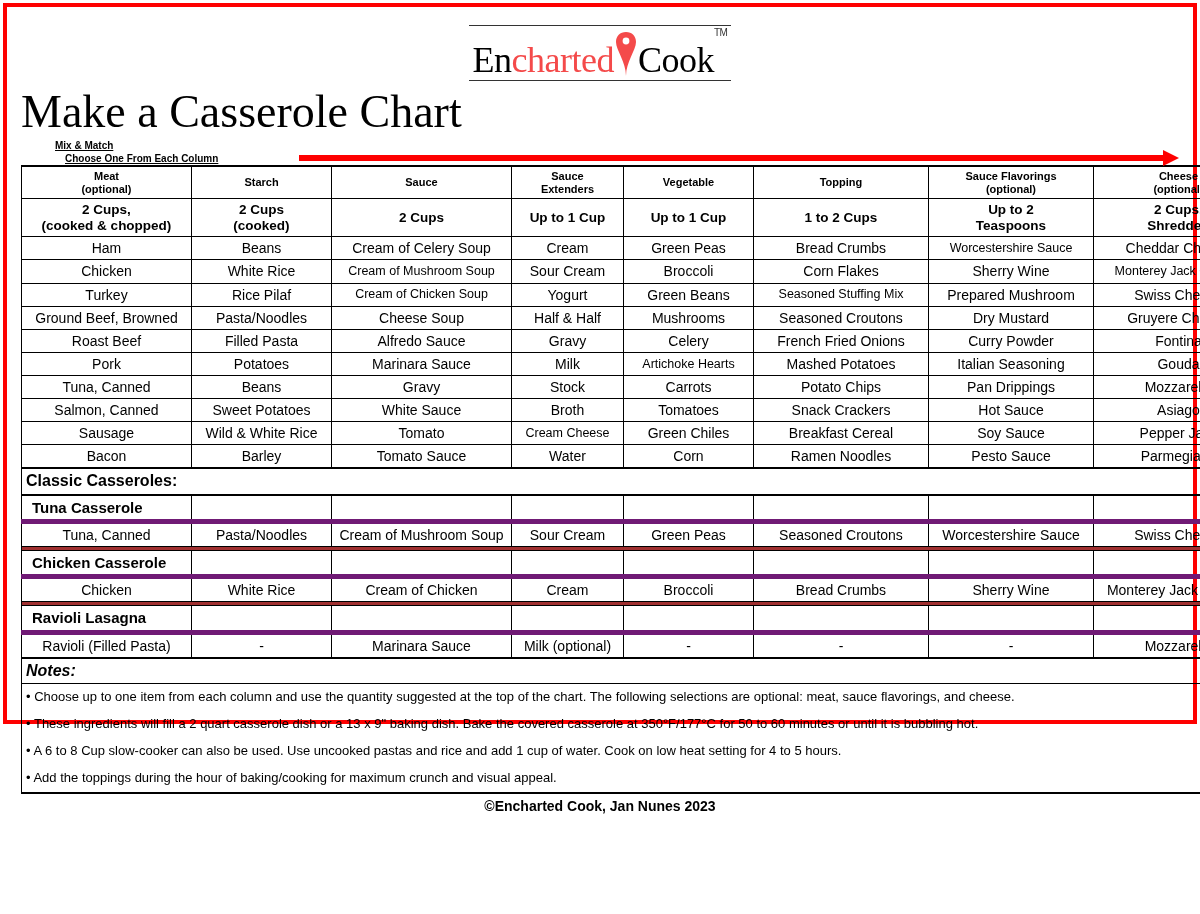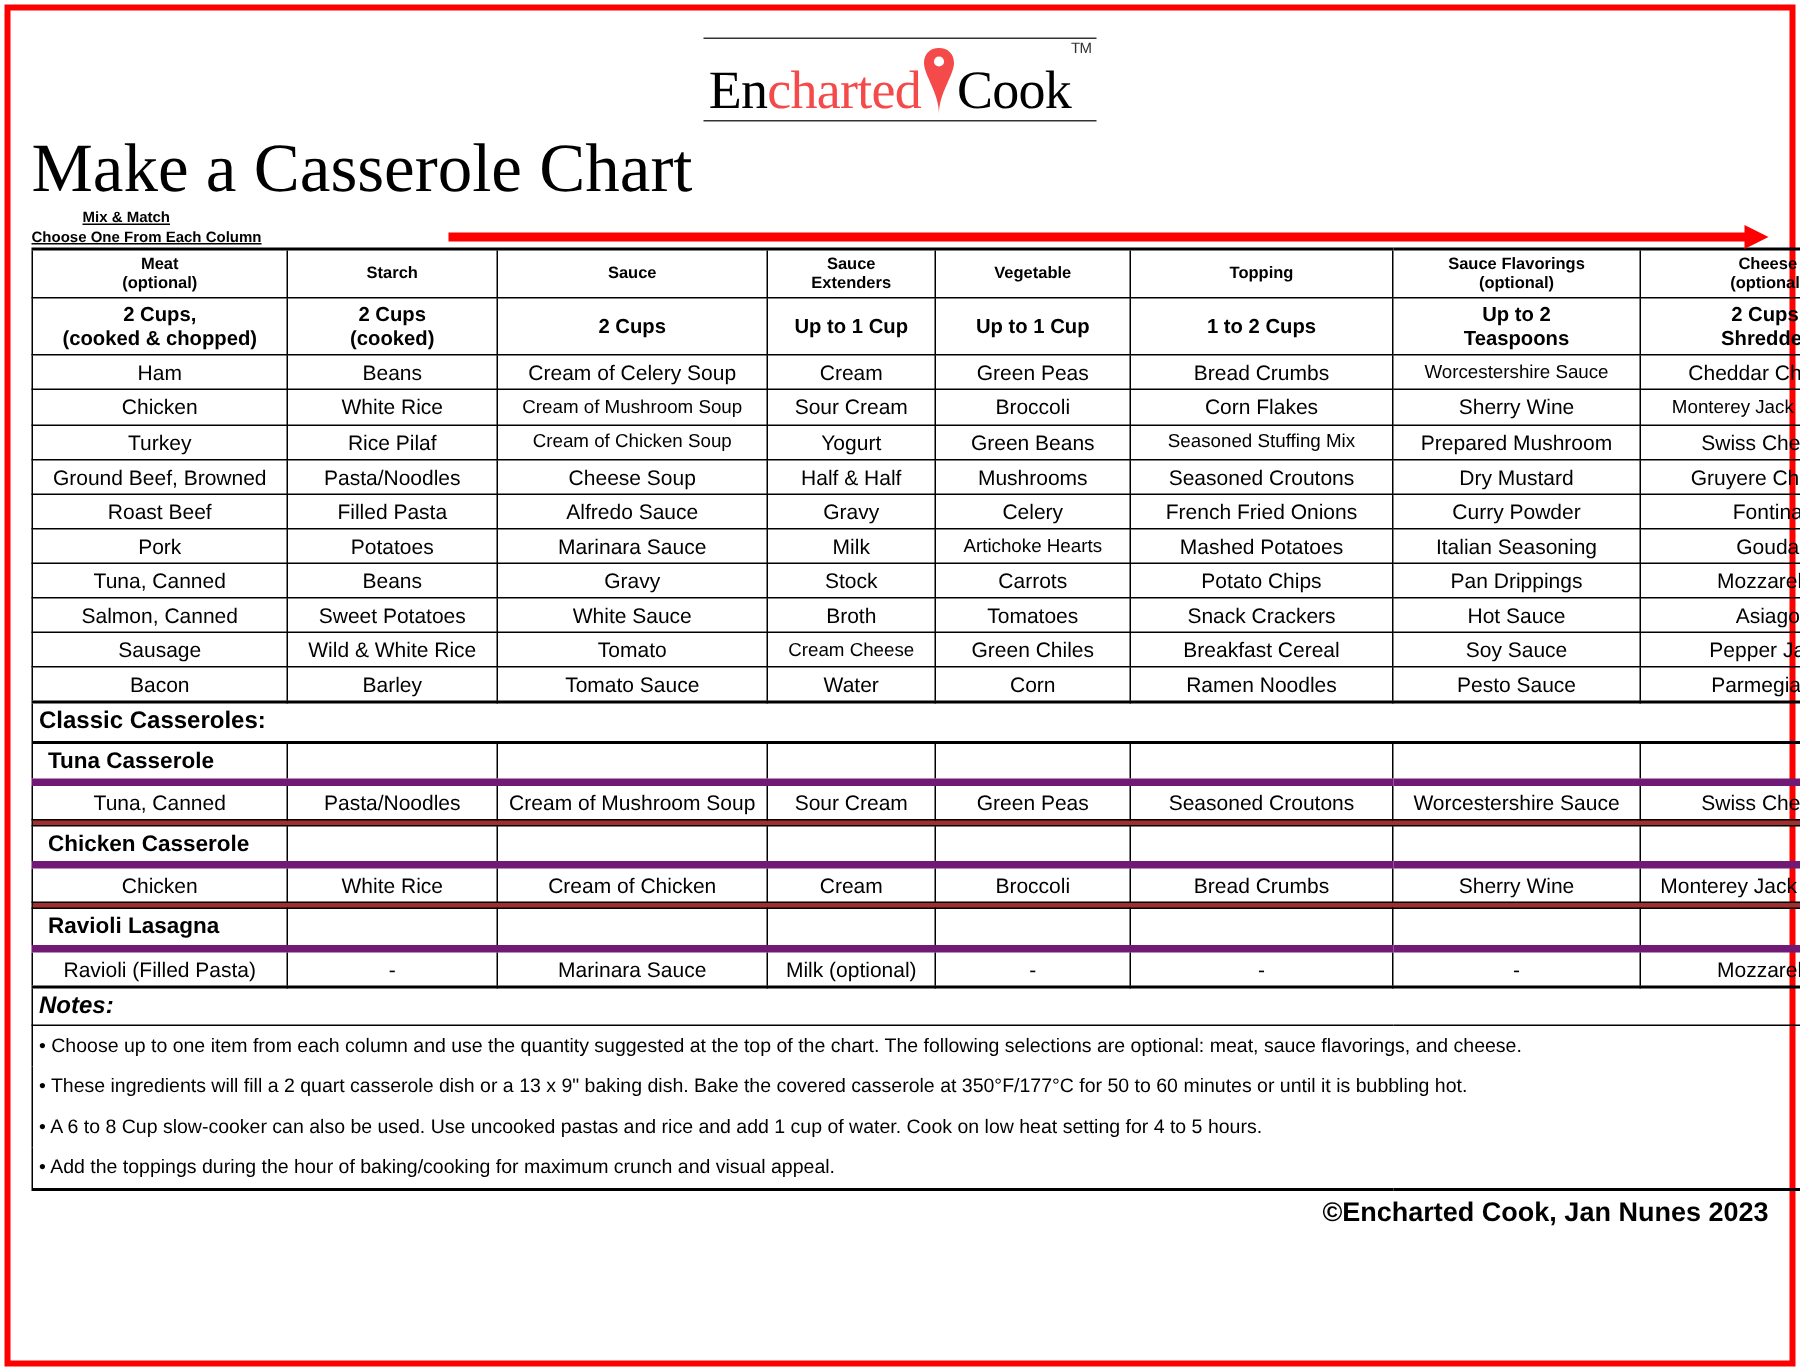--- a/index.html
+++ b/index.html
@@ -6,21 +6,21 @@
   html, body { margin:0; padding:0; }
   body {
     width:1200px; height:914px;
     font-family: Arial, Helvetica, sans-serif;
     background:#fff;
     color:#000;
   }
   .outer-frame {
     border:4px solid #fe0000;
     margin:3px;
-    width:1194px; height:908px;
+    width:1194px; height:721px;
     position:relative;
     padding:14px 14px 2px 14px;
   }
   .logo-wrap{
     text-align:center;
     margin-top:4px;
     margin-bottom:2px;
   }
   .logo {
     display:inline-block;
@@ -48,21 +48,21 @@
   }
   .mix-match {
     font-weight:bold;
     font-size:10px;
     line-height:1.25;
     position:relative;
     margin-bottom:0;
     text-decoration:underline;
   }
   .mix-match-line1{ display:block; padding-left:34px;}
-  .mix-match-line2{ display:block; }
+  .mix-match-line2{ display:block;margin-left:44px; }
   .arrow-row{
     position:absolute;
     left:278px; right:0; bottom:4px;
     height:6px;
   }
   .arrow-bar{
     position:absolute; left:0; right:14px; top:0; height:6px; background:#fe0000;
   }
   .arrow-head{
     position:absolute; right:0; top:-5px;
@@ -130,21 +130,21 @@
   tr.note-row td{
     text-align:left; font-size:13px;
     padding:6px 4px 6px 4px;
     border-top:none; border-bottom:none;
   }
   tr.note-row td::before{
     content:"•  ";
   }
   tr.notes-last td{ border-bottom:2px solid #000;}
   .copyright{
-    text-align:right; font-weight:bold; font-size:18px;
+    text-align:center; font-weight:bold; font-size:14px;
     margin-top:4px;
   }
   .smallcell{font-size:12.5px;}
 </style>
 </head>
 <body>
 
 <div class="outer-frame">
 
   <div class="logo-wrap">

